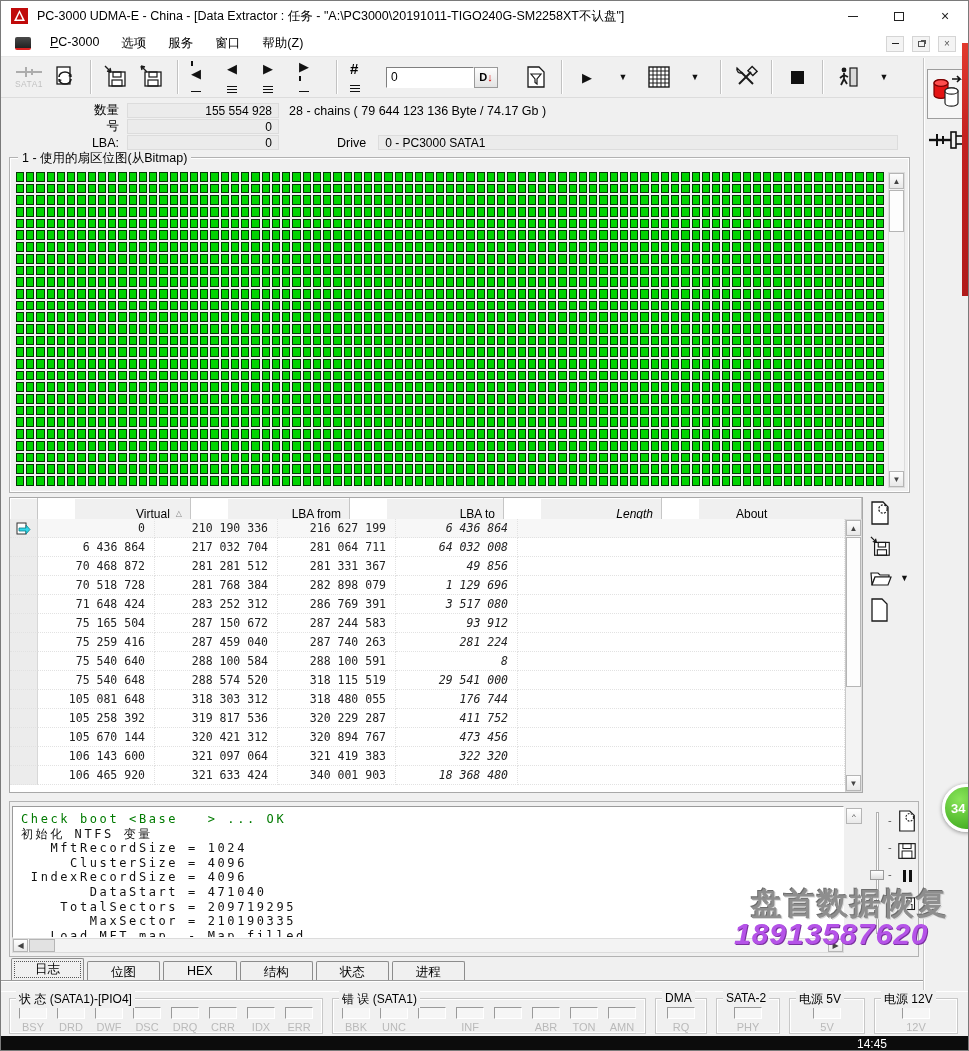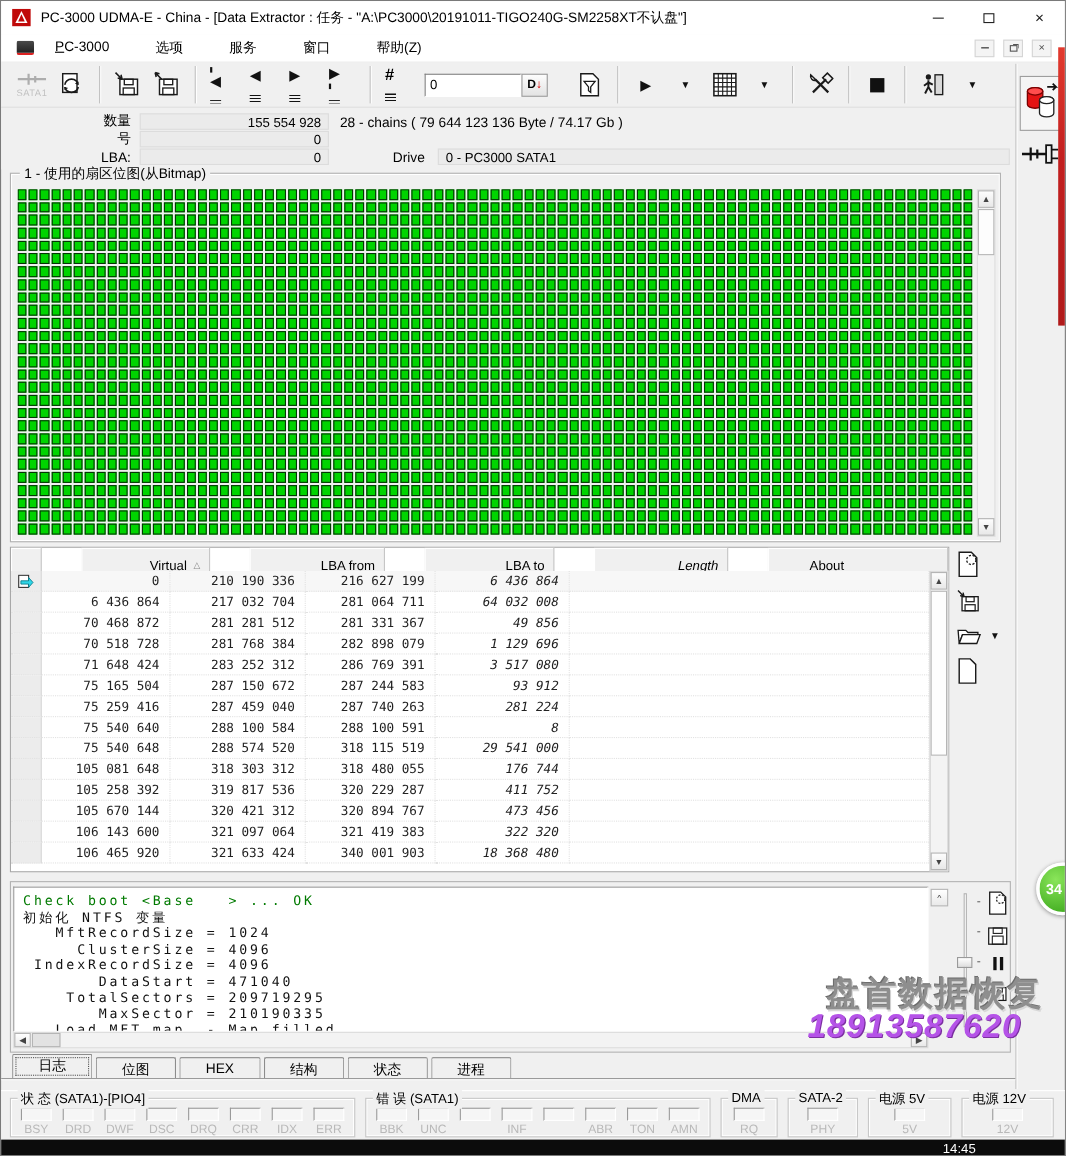--- a/index.html
+++ b/index.html
@@ -44,21 +44,21 @@
   .glyph-stop { width:13px; height:13px; background:#111; }
   .glyph-drop { font-size:9px; color:#111; padding:0 4px; }
   .pausebars { display:flex; gap:3px; }
   .pausebars i { width:3px; height:12px; background:#111; display:block; }
   
   .infopanel { position:absolute; left:0; top:97px; width:922px; height:56px; background:#f0f0f0; font-size:12.5px; }
   .irow { position:absolute; left:0; right:0; height:17px; display:flex; align-items:center; }
   .ilabel { width:126px; text-align:right; padding-right:8px; flex:none; }
   .ifield { height:15px; background:#ebebeb; border:1px solid #dcdcdc; display:flex; align-items:center; justify-content:flex-end; padding:0 6px; font-size:12px; }
   .ifield.left { justify-content:flex-start; }
-  .f-count { width:172px; }
+  .f-count { width:152px; }
   .f-drive { width:520px; }
   .itext { margin-left:10px; }
   
   .bitmapbox { position:absolute; left:8px; top:156px; width:901px; height:336px; border:1px solid #b2b2b2; box-shadow:inset 0 0 0 1px #fff; }
   .bitmap-legend { position:absolute; left:8px; top:-8px; background:#f0f0f0; padding:0 4px; font-size:12.5px; }
   .bgrid { position:absolute; left:6px; top:14px; width:868px; height:316px; overflow:hidden; display:grid; gap:2px; grid-auto-rows:9.7px; }
   .bcell { background:var(--cell,#00d400); border:1px solid #053505; }
   .vscroll { position:absolute; width:17px; background:#f3f3f3; border:1px solid #dcdcdc; }
   .bm-scroll { right:4px; top:14px; bottom:4px; }
   .sbtn { position:absolute; left:0; right:0; height:16px; border:1px solid #b5b5b5; background:linear-gradient(#fdfdfd,#e8e8e8); display:flex; align-items:center; justify-content:center; font-size:8px; color:#444; }
@@ -151,21 +151,21 @@
           <span class="glyph-max"></span>
         </div>
       <div class="win-btn">
           <span>×</span>
         </div>
     </div>
   </div>
 
   <div class="menubar">
     <span class="app-icon"></span>
-    <span style="display:flex;gap:20px;">
+    <span style="display:flex;">
         <span class="menu-item first-underline">PC-3000</span>
         <span class="menu-item">选项</span>
         <span class="menu-item">服务</span>
         <span class="menu-item">窗口</span>
         <span class="menu-item">帮助(Z)</span>
       </span>
     <div class="mdi-controls">
       <div class="mdi-btn">
           <span class="glyph-min" style="width:7px"></span>
         </div>

